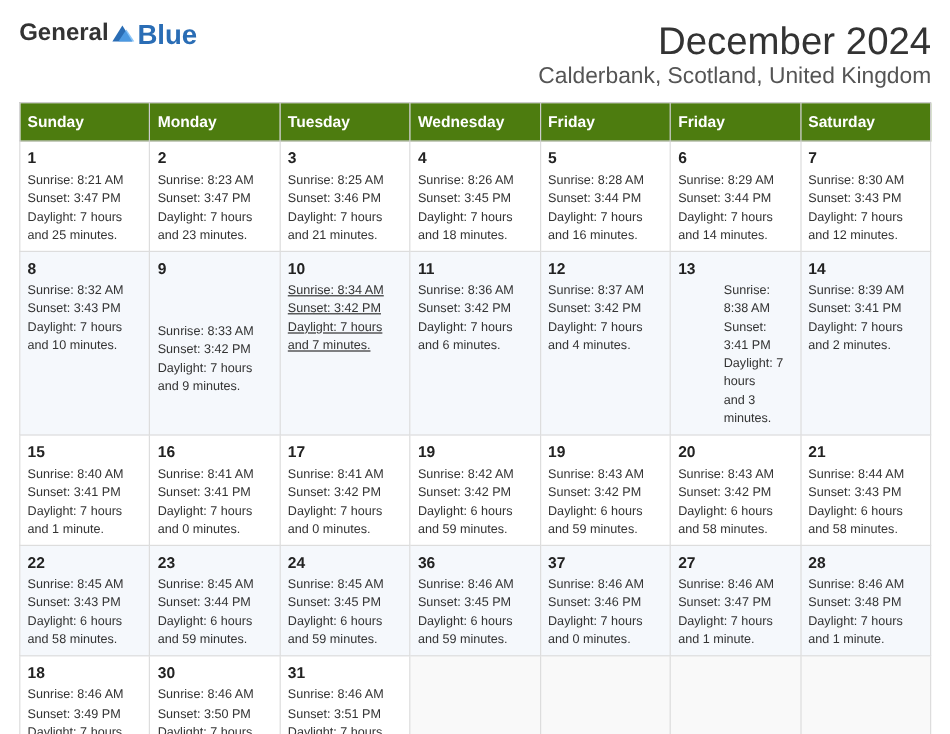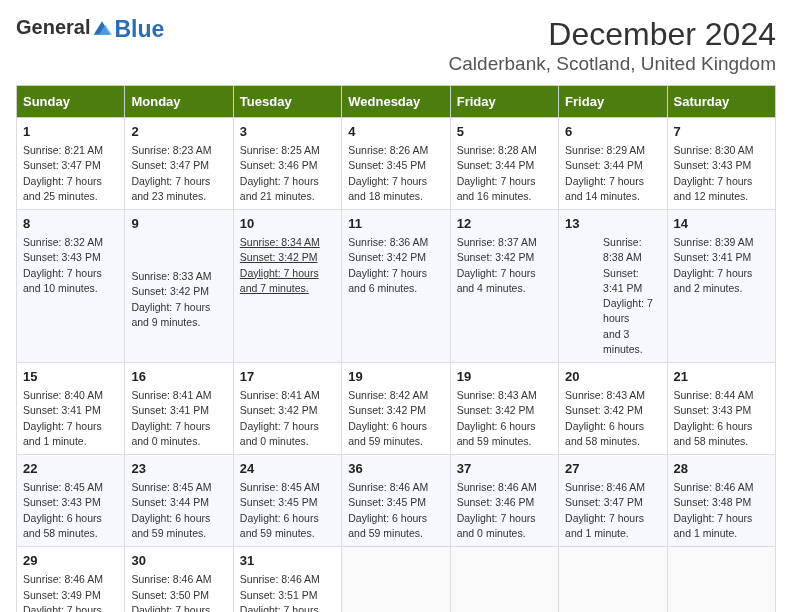--- a/index.html
+++ b/index.html
@@ -323,21 +323,21 @@
         <td>
           <span class="day-num">28</span>
           <div class="day-detail" style="white-space: pre-line;">Sunrise: 8:46 AM
 Sunset: 3:48 PM
 Daylight: 7 hours
 and 1 minute.</div>
         </td>
       </tr>
       <tr>
         <td>
-          <span class="day-num">29</span>
+          <span class="day-num">18</span>
           <div class="day-detail" style="white-space: pre-line;">Sunrise: 8:46 AM
 Sunset: 3:49 PM
 Daylight: 7 hours
 and 2 minutes.</div>
         </td>
         <td>
           <span class="day-num">30</span>
           <div class="day-detail" style="white-space: pre-line;">Sunrise: 8:46 AM
 Sunset: 3:50 PM
 Daylight: 7 hours

